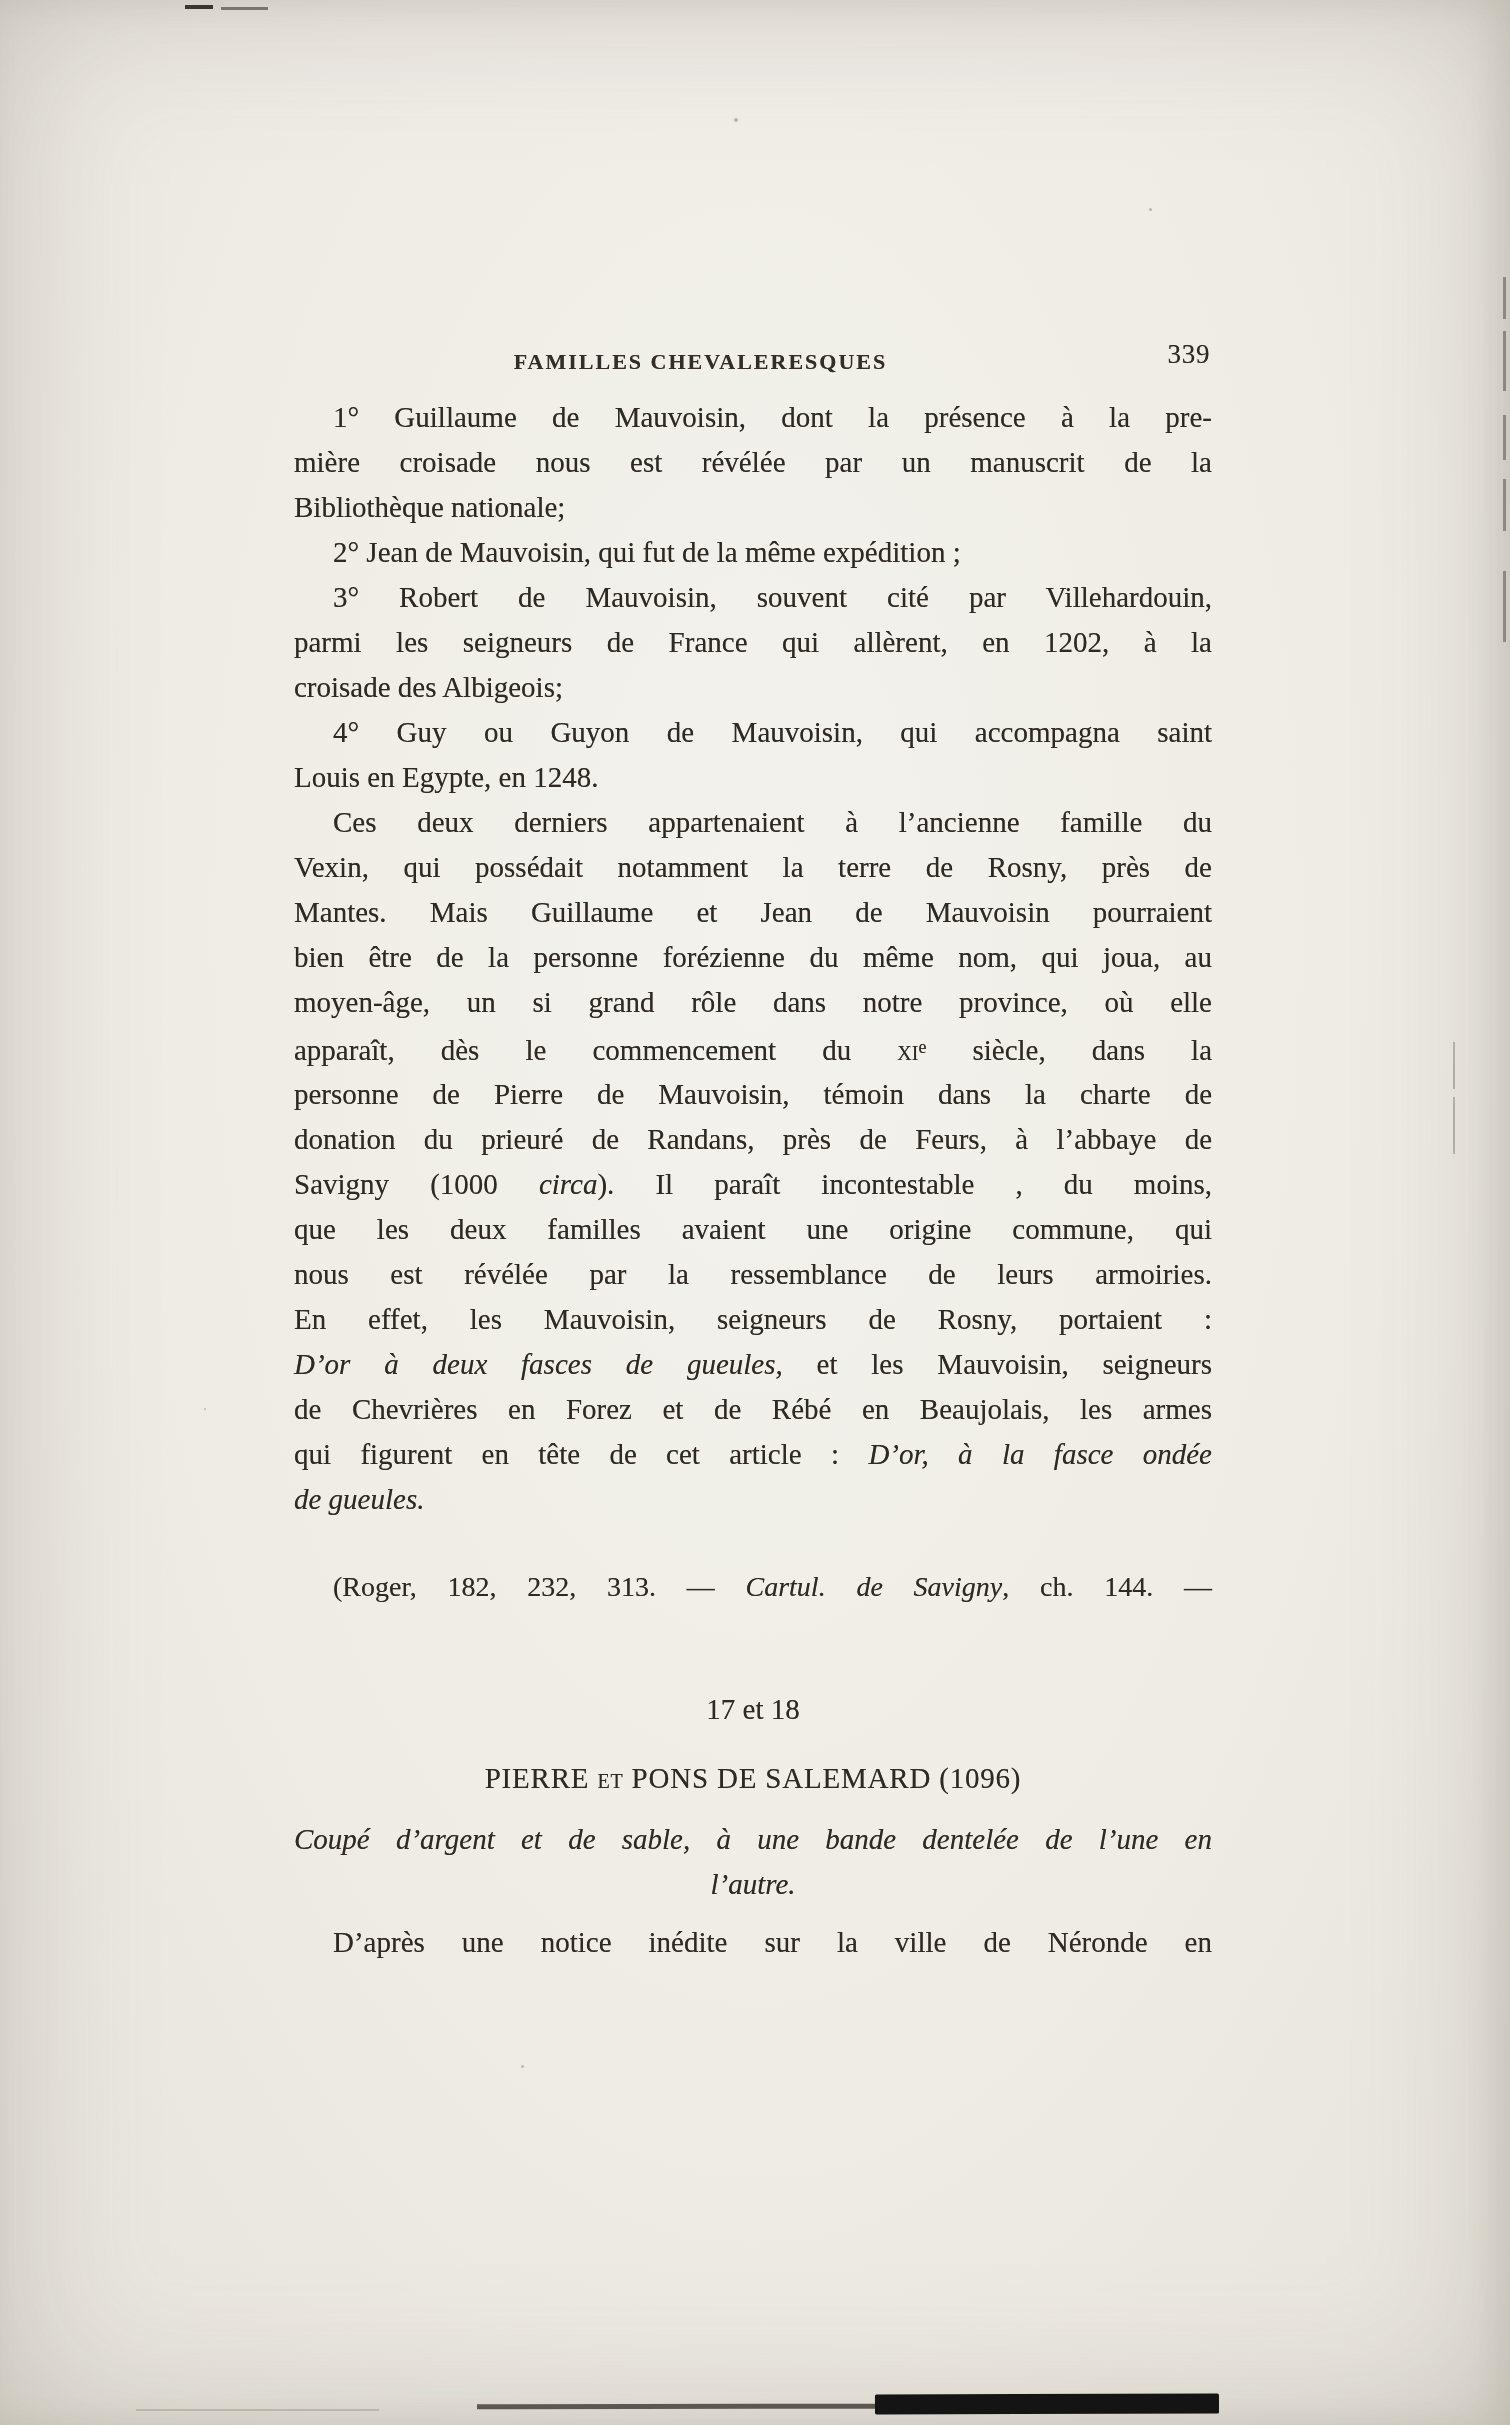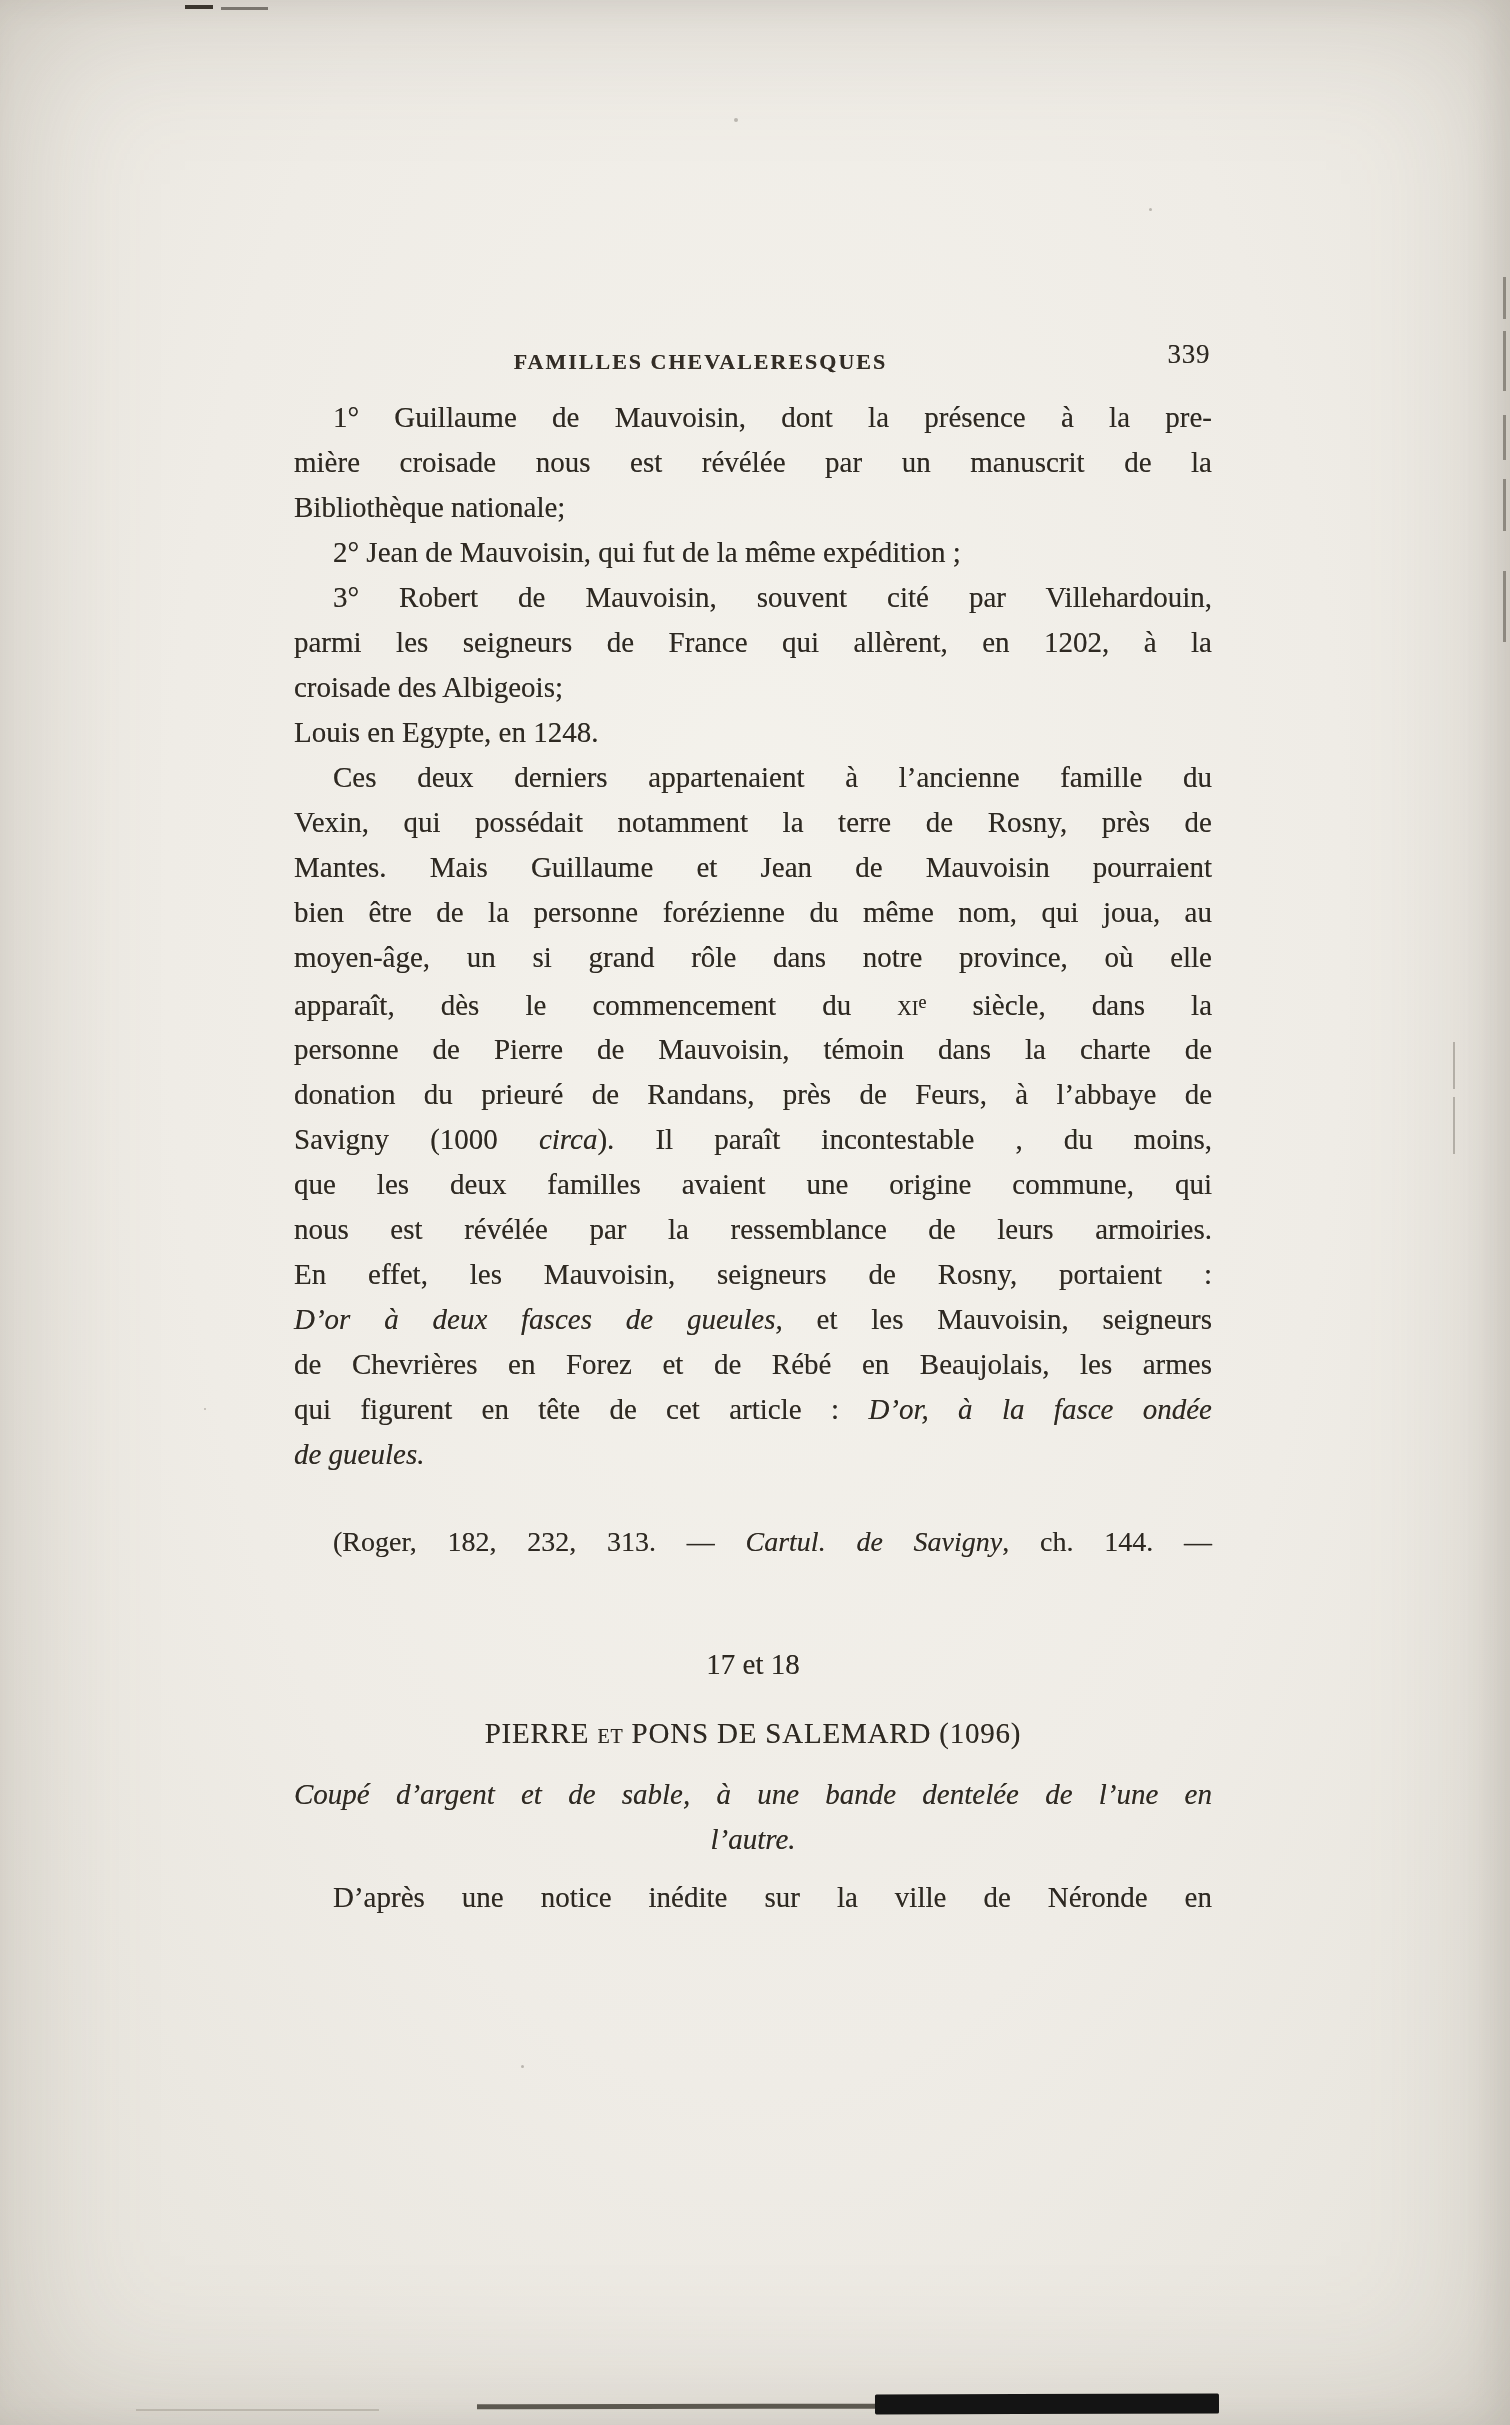--- a/index.html
+++ b/index.html
@@ -73,20 +73,21 @@
         </div>
         <div class="block b-para">
           <div class="line indent no-just"><span>2° Jean de Mauvoisin, qui fut de la même expédition ;</span></div>
         </div>
         <div class="block b-para">
           <div class="line indent"><span>3° Robert de Mauvoisin, souvent cité par Villehardouin,</span></div>
           <div class="line"><span>parmi les seigneurs de France qui allèrent, en 1202, à la</span></div>
           <div class="line no-just"><span>croisade des Albigeois;</span></div>
         </div>
         <div class="block b-para">
+          <div class="line indent"><span>4° Guy ou Guyon de Mauvoisin, qui accompagna saint</span></div>
           <div class="line no-just"><span>Louis en Egypte, en 1248.</span></div>
         </div>
         <div class="block b-para">
           <div class="line indent"><span>Ces deux derniers appartenaient à l’ancienne famille du</span></div>
           <div class="line"><span>Vexin, qui possédait notamment la terre de Rosny, près de</span></div>
           <div class="line"><span>Mantes. Mais Guillaume et Jean de Mauvoisin pourraient</span></div>
           <div class="line"><span>bien être de la personne forézienne du même nom, qui joua, au</span></div>
           <div class="line"><span>moyen-âge, un si grand rôle dans notre province, où elle</span></div>
           <div class="line"><span>apparaît, dès le commencement du </span><span class="seg-sc">xi</span><span class="seg-sup">e</span><span> siècle, dans la</span></div>
           <div class="line"><span>personne de Pierre de Mauvoisin, témoin dans la charte de</span></div>

